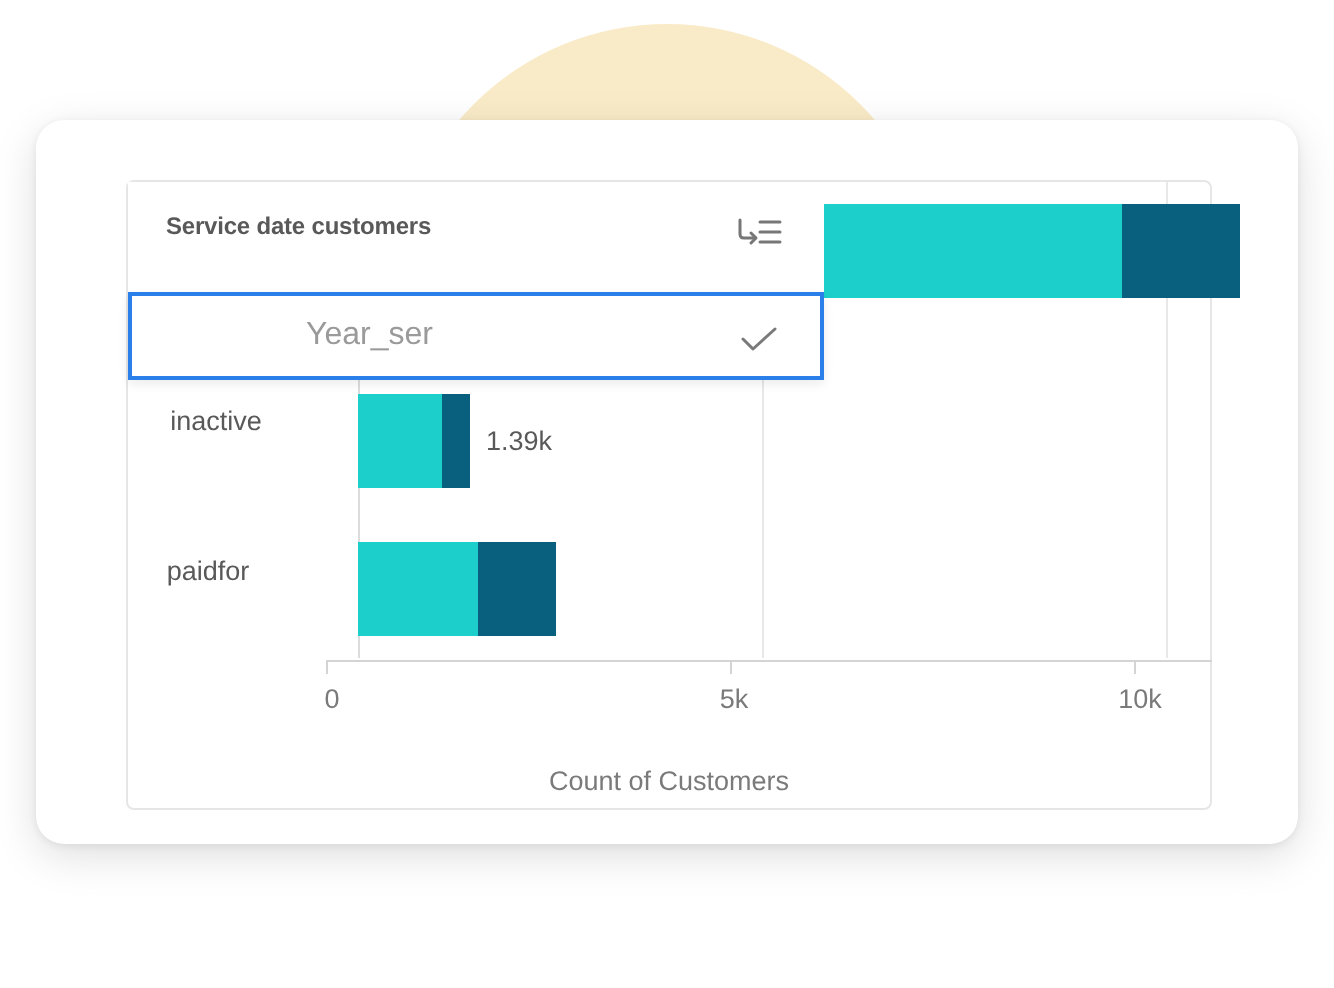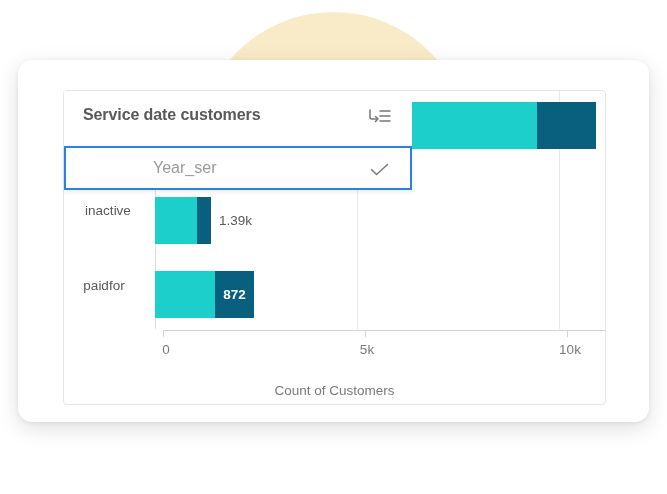--- a/index.html
+++ b/index.html
@@ -50,38 +50,38 @@
     border: 1px solid #E6E6E6;
     border-radius: 4px;
     box-sizing: border-box;
   }
 
   
   #chart-title {
     position: absolute;
     left: 83px;
     top: 106px;
-    font-size: 16px;
+    font-size: 12px;
     font-weight: bold;
     color: #595959;
     letter-spacing: -0.1px;
     white-space: nowrap;
   }
   #sort-icon {
     position: absolute;
     left: 368px;
     top: 108px;
     width: 24px;
     height: 18px;
   }
 
   
   #plot {
     position: absolute;
-    left: 56px;
+    left: 80px;
     top: 91px;
     width: 541px;
     height: 238px;
     overflow: hidden;
   }
   
   .gridline {
     position: absolute;
     top: 0;
     bottom: 0;
@@ -211,21 +211,20 @@
 
   <div class="bar-seg seg-light" style="left:99px; top:11px; width:382px;"></div>
   <div class="bar-seg seg-dark" style="left:481px; top:11px; width:59px;"></div>
 
   <div class="bar-seg seg-light" style="left:99px; top:106px; width:42px;"></div>
   <div class="bar-seg seg-dark" style="left:141px; top:106px; width:14px;"></div>
   <div class="seg-label label-total" style="left:163px; top:106px;">1.39k</div>
 
   <div class="bar-seg seg-light" style="left:99px; top:180px; width:60px;"></div>
   <div class="bar-seg seg-dark" style="left:159px; top:180px; width:39px;"></div>
-  <div class="seg-label label-in-dark" style="left:159px; top:180px; width:39px; text-align:center;">872</div>
 </div>
 
 <div class="cat-label" style="left:60px; top:203px; width:96px;">inactive</div>
 <div class="cat-label" style="left:56px; top:278px; width:96px;">paidfor</div>
 
 <div id="axis-line"></div>
 <div class="tick-mark" style="left:163px;"></div>
 <div class="tick-mark" style="left:365px;"></div>
 <div class="tick-mark" style="left:567px;"></div>
 <div class="tick-label" style="left:166px;">0</div>

